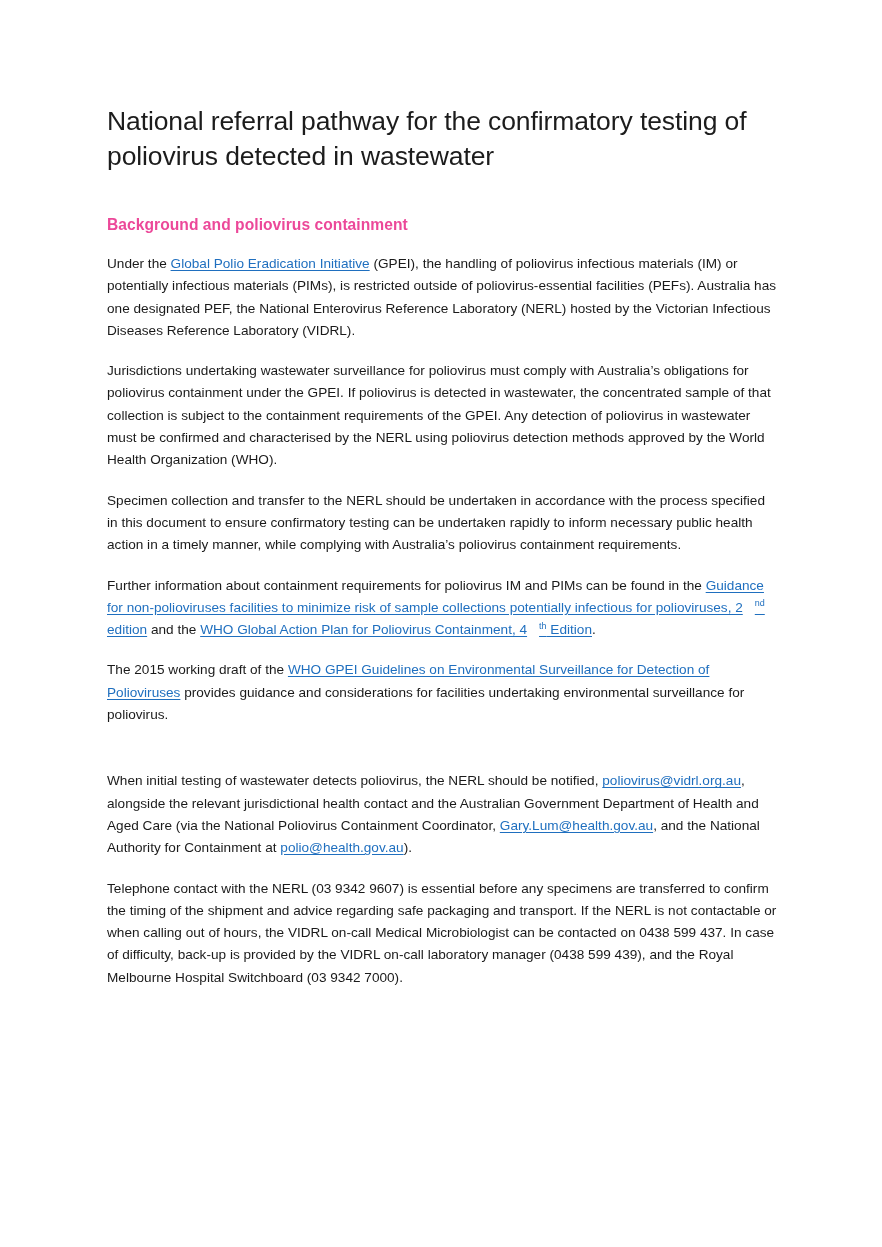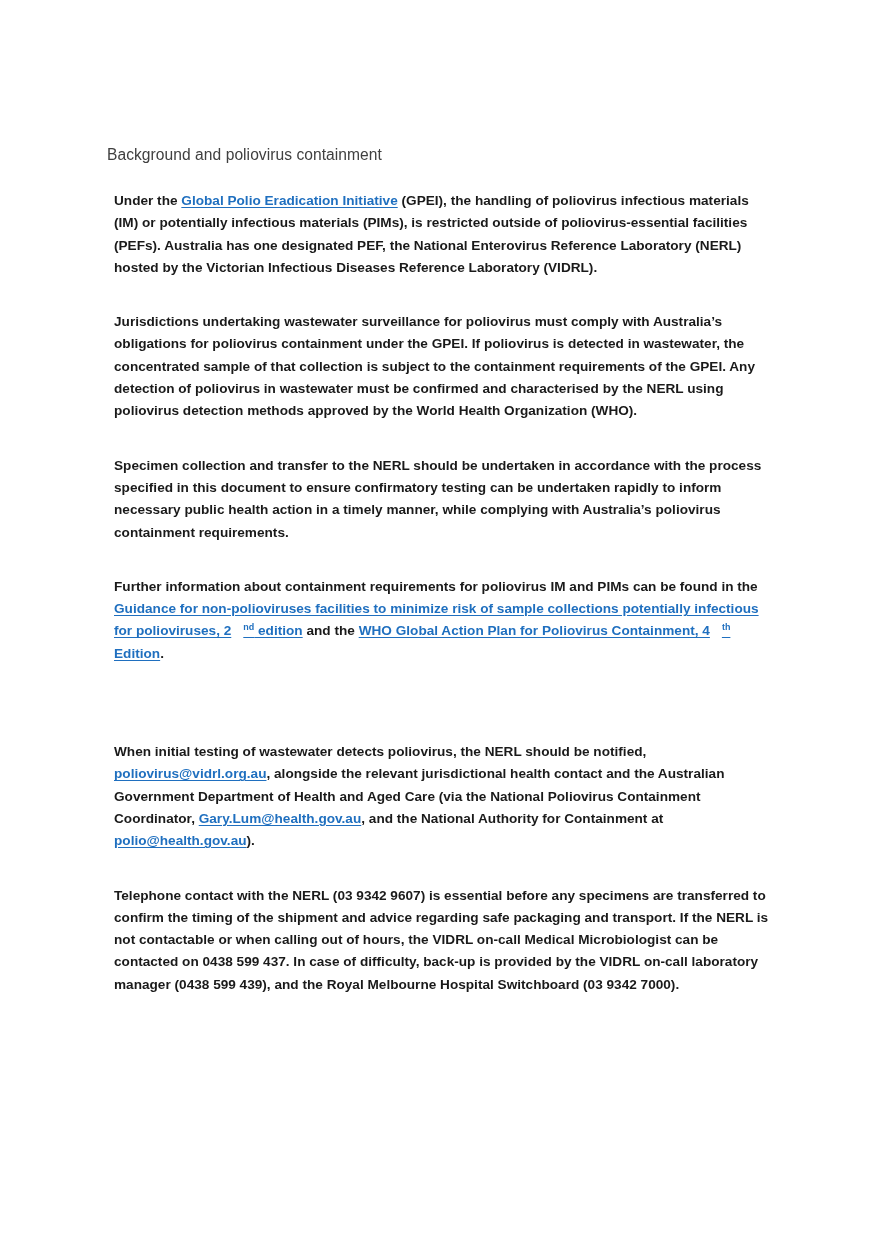--- a/index.html
+++ b/index.html
@@ -35,34 +35,34 @@
     font-weight: 400;
     color: #1c1c1c;
     letter-spacing: -0.1px;
     margin: 0 0 0 0;
     padding: 0;
     width: 668px;
   }
   .section-heading {
     font-size: 15.6px;
     line-height: 21px;
-    font-weight: 400;
-    color: #404040;
+    font-weight: 700;
+    color: #ec4899;
     margin: 0;
     padding: 0;
     letter-spacing: 0.05px;
   }
   .heading-gap-1 { height: 40px; }
   .heading-gap-2 { height: 26px; }
   .body-p {
     font-size: 13.6px;
     line-height: 22.3px;
-    font-weight: 700;
+    font-weight: 400;
     color: #1a1a1a;
-    margin: 7px;
+    margin: 0;
     padding: 0;
     letter-spacing: 0.01px;
   }
   .gap-after-heading { height: 18px; }
   .gap-para { height: 18px; }
   .lnk {
     color: #1f6fbf;
     text-decoration: underline;
     text-underline-offset: 1.5px;
     cursor: pointer;
@@ -73,20 +73,21 @@
     line-height: 0;
     padding-left: 12px;
   }
 </style>
 </head>
 <body>
 
 <div class="page">
   <div class="content">
 
+    <h1 class="doc-title">National referral pathway for the confirmatory testing of poliovirus detected in wastewater</h1>
 
     <div class="heading-gap-1"></div>
 
     <h2 class="section-heading">Background and poliovirus containment</h2>
 
     <div class="gap-after-heading"></div>
 
     <p class="body-p">
       <span>Under the </span><a class="lnk" href="#">Global Polio Eradication Initiative</a><span> (GPEI), the handling of poliovirus infectious materials (IM) or potentially infectious materials (PIMs), is restricted outside of poliovirus-essential facilities (PEFs). Australia has one designated PEF, the National Enterovirus Reference Laboratory (NERL) hosted by the Victorian Infectious Diseases Reference Laboratory (VIDRL).</span>
     </p>
@@ -100,20 +101,23 @@
     <p class="body-p">Specimen collection and transfer to the NERL should be undertaken in accordance with the process specified in this document to ensure confirmatory testing can be undertaken rapidly to inform necessary public health action in a timely manner, while complying with Australia’s poliovirus containment requirements.</p>
 
     <div class="gap-para"></div>
 
     <p class="body-p">
       <span>Further information about containment requirements for poliovirus IM and PIMs can be found in the </span><a class="lnk" href="#"><span>Guidance for non-polioviruses facilities to minimize risk of sample collections potentially infectious for polioviruses, 2</span><sup>nd</sup><span> edition</span></a><span> and the </span><a class="lnk" href="#"><span>WHO Global Action Plan for Poliovirus Containment, 4</span><sup>th</sup><span> Edition</span></a><span>.</span>
     </p>
 
     <div class="gap-para"></div>
 
+    <p class="body-p">
+      <span>The 2015 working draft of the </span><a class="lnk" href="#">WHO GPEI Guidelines on Environmental Surveillance for Detection of Polioviruses</a><span> provides guidance and considerations for facilities undertaking environmental surveillance for poliovirus.</span>
+    </p>
 
     <div class="heading-gap-2"></div>
 
 
     <div class="gap-after-heading"></div>
 
     <p class="body-p">
       <span>When initial testing of wastewater detects poliovirus, the NERL should be notified, </span><a class="lnk" href="#">poliovirus@vidrl.org.au</a><span>, alongside the relevant jurisdictional health contact and the Australian Government Department of Health and Aged Care (via the National Poliovirus Containment Coordinator, </span><a class="lnk" href="#">Gary.Lum@health.gov.au</a><span>, and the National Authority for Containment at </span><a class="lnk" href="#">polio@health.gov.au</a><span>).</span>
     </p>
 

